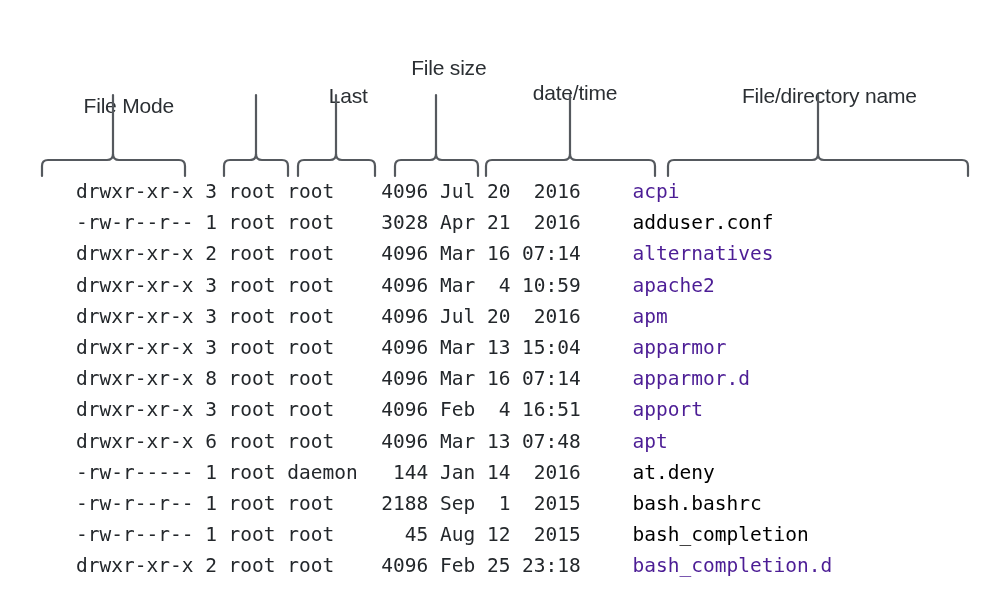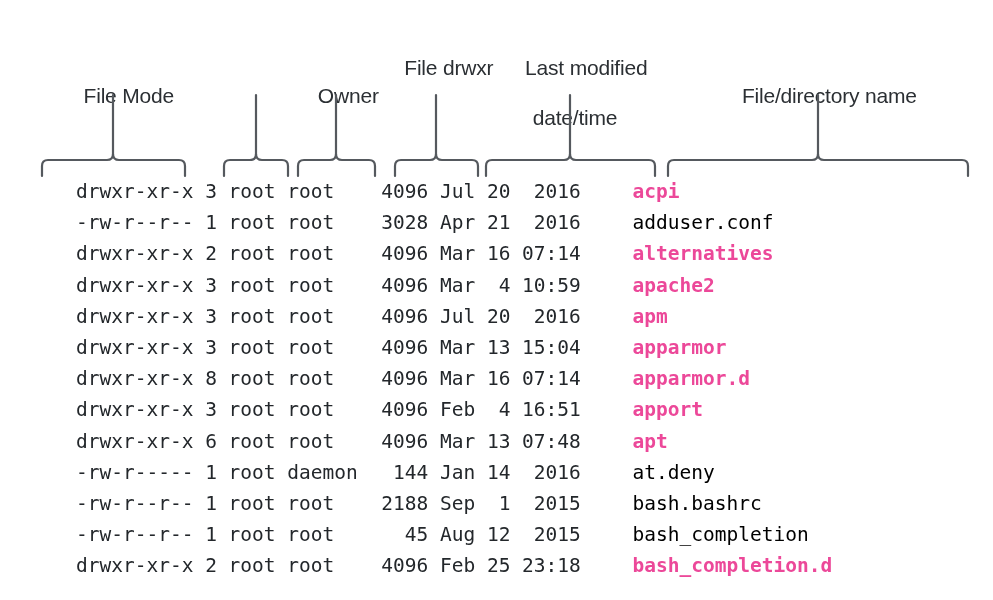--- a/index.html
+++ b/index.html
@@ -55,48 +55,47 @@
     line-height: 31.2px;
     color: #23272b;
     white-space: pre;
   }
   .ls-row {
     white-space: pre;
     height: 31.2px;
   }
   .seg { white-space: pre; margin-left: 40px; }
   .name-dir {
-    color: #ec4899;
-    font-weight: bold;
+    color: #4c1d95;
+    font-weight: normal;
   }
   .name-file {
     color: #000000;
     font-weight: normal;
   }
 </style>
 </head>
 <body>
 
 <div id="diagram">
 
-  <div class="col-label" style="left:20px; top:58px; width:195px;">
+  <div class="col-label" style="left:20px; top:68px; width:195px;">
     <span>File Mode</span>
   </div>
 
 
   <div class="col-label" style="left:275px; top:58px; width:124px;">
-    <span>Owner</span>
+    <span>Last</span>
   </div>
 
   <div class="col-label" style="left:370px; top:30px; width:135px;">
-    <span>File drwxr</span>
+    <span>File size</span>
   </div>
 
   <div class="col-label" style="left:485px; top:30px; width:180px;">
-    <span>Last modified</span>
     <span class="l2">date/time</span>
   </div>
 
   <div class="col-label" style="left:688px; top:58px; width:260px;">
     <span>File/directory name</span>
   </div>
 
   <svg id="annot-layer" viewBox="0 0 993 600">
     <g fill="none" stroke="#55595e" stroke-width="2.2" stroke-linecap="round" stroke-linejoin="round">
 

